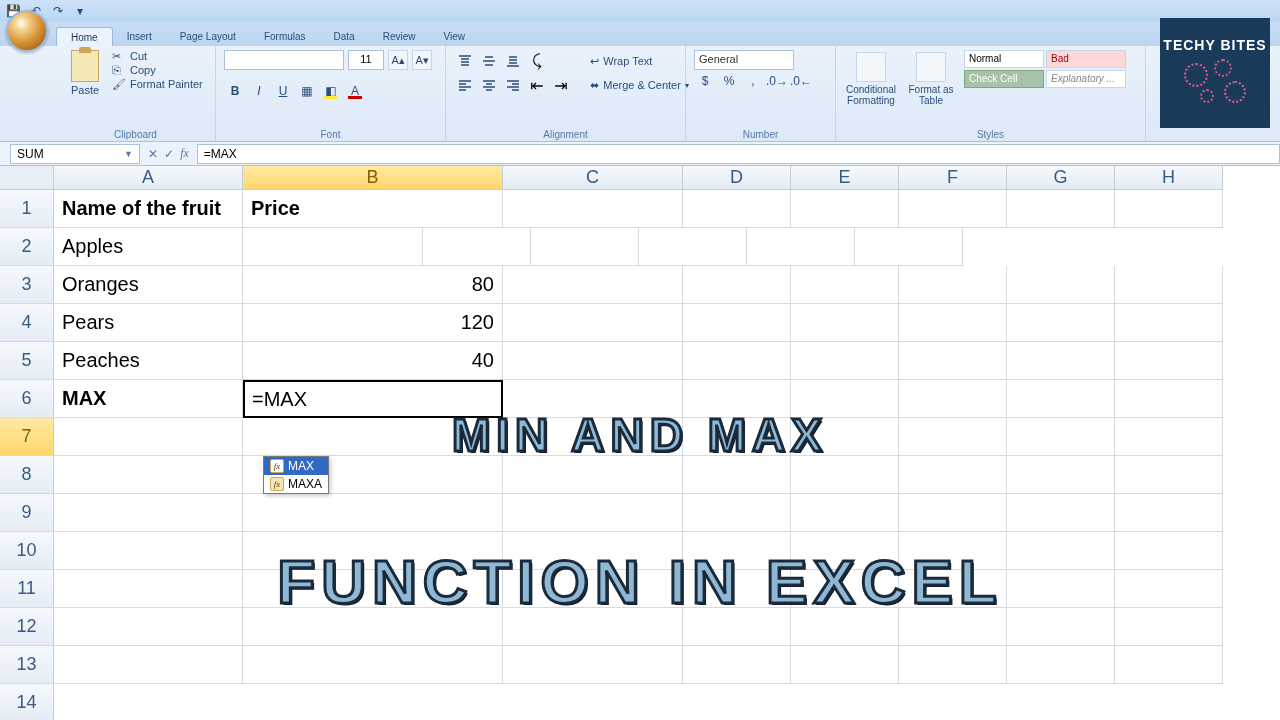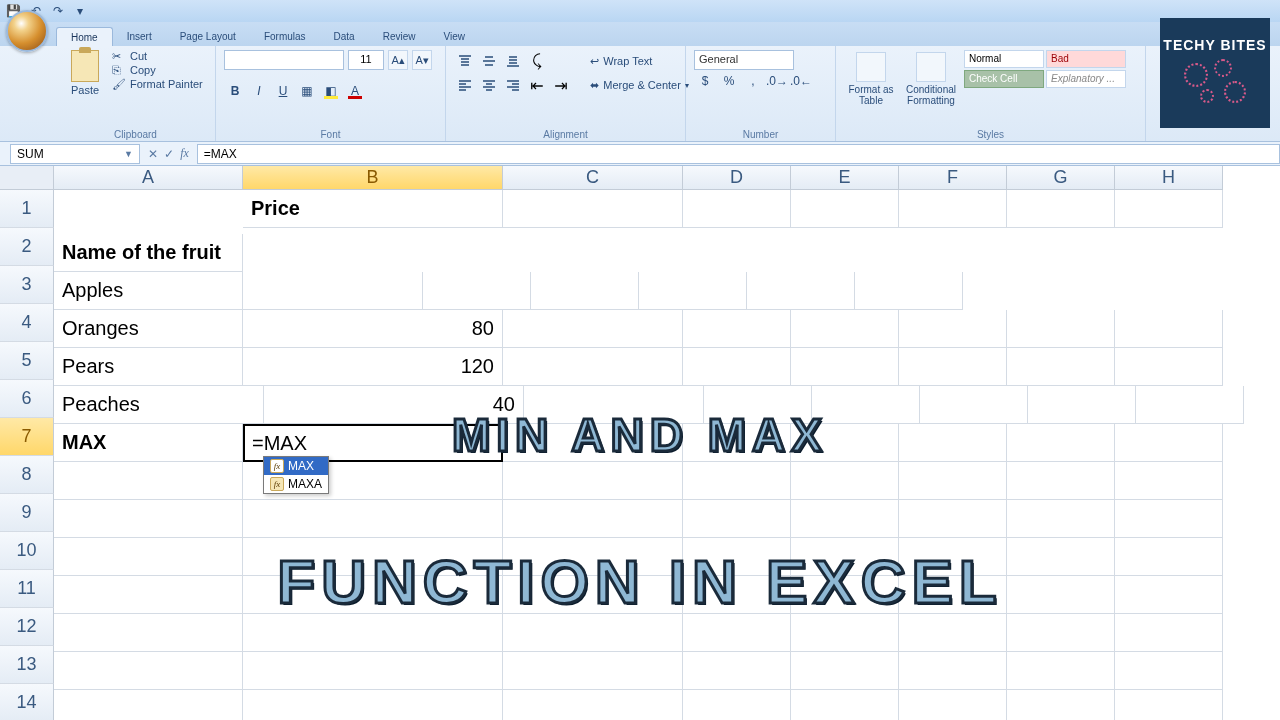--- a/index.html
+++ b/index.html
@@ -242,25 +242,25 @@
         </div>
       </div>
     </div>
     <div class="group-label">Number</div>
   </div>
 
   <div class="group" style="width:310px">
     <div class="group-body">
       <div class="style-big">
         <div class="style-big-icon"></div>
-        <span>Format as Table</span>
+        <span>Conditional Formatting</span>
       </div>
       <div class="style-big">
         <div class="style-big-icon"></div>
-        <span>Conditional Formatting</span>
+        <span>Format as Table</span>
       </div>
       <div style="display:flex; gap:2px;">
         <div class="cell-styles">
           <div class="cell-style cs-normal">Normal</div>
           <div class="cell-style cs-check">Check Cell</div>
         </div>
         <div class="cell-styles">
           <div class="cell-style cs-bad">Bad</div>
           <div class="cell-style cs-expl">Explanatory ...</div>
         </div>
@@ -306,21 +306,21 @@
       <div class="row-h" style="height: 38px;">8</div>
       <div class="row-h" style="height: 38px;">9</div>
       <div class="row-h" style="height: 38px;">10</div>
       <div class="row-h" style="height: 38px;">11</div>
       <div class="row-h" style="height: 38px;">12</div>
       <div class="row-h" style="height: 38px;">13</div>
       <div class="row-h" style="height: 38px;">14</div>
     </div>
   <div class="cells" id="cells">
       <div class="cell-row">
-        <div class="cell bold" style="width: 189px; height: 38px; margin-top: 44px;">Name of the fruit</div>
+        <div class="cell bold" style="width: 189px; height: 38px;">Name of the fruit</div>
         <div class="cell bold" style="width: 260px; height: 38px;">Price</div>
         <div class="cell" style="width: 180px; height: 38px;"></div>
         <div class="cell" style="width: 108px; height: 38px;"></div>
         <div class="cell" style="width: 108px; height: 38px;"></div>
         <div class="cell" style="width: 108px; height: 38px;"></div>
         <div class="cell" style="width: 108px; height: 38px;"></div>
         <div class="cell" style="width: 108px; height: 38px;"></div>
       </div>
       <div class="cell-row">
         <div class="cell" style="width: 189px; height: 38px;">Apples</div>
@@ -345,21 +345,21 @@
         <div class="cell" style="width: 189px; height: 38px;">Pears</div>
         <div class="cell num" style="width: 260px; height: 38px;">120</div>
         <div class="cell" style="width: 180px; height: 38px;"></div>
         <div class="cell" style="width: 108px; height: 38px;"></div>
         <div class="cell" style="width: 108px; height: 38px;"></div>
         <div class="cell" style="width: 108px; height: 38px;"></div>
         <div class="cell" style="width: 108px; height: 38px;"></div>
         <div class="cell" style="width: 108px; height: 38px;"></div>
       </div>
       <div class="cell-row">
-        <div class="cell" style="width: 210px; height: 38px;">Peaches</div>
+        <div class="cell" style="width: 189px; height: 38px;">Peaches</div>
         <div class="cell num" style="width: 260px; height: 38px;">40</div>
         <div class="cell" style="width: 180px; height: 38px;"></div>
         <div class="cell" style="width: 108px; height: 38px;"></div>
         <div class="cell" style="width: 108px; height: 38px;"></div>
         <div class="cell" style="width: 108px; height: 38px;"></div>
         <div class="cell" style="width: 108px; height: 38px;"></div>
         <div class="cell" style="width: 108px; height: 38px;"></div>
       </div>
       <div class="cell-row">
         <div class="cell bold" style="width: 189px; height: 38px;">MAX</div>

